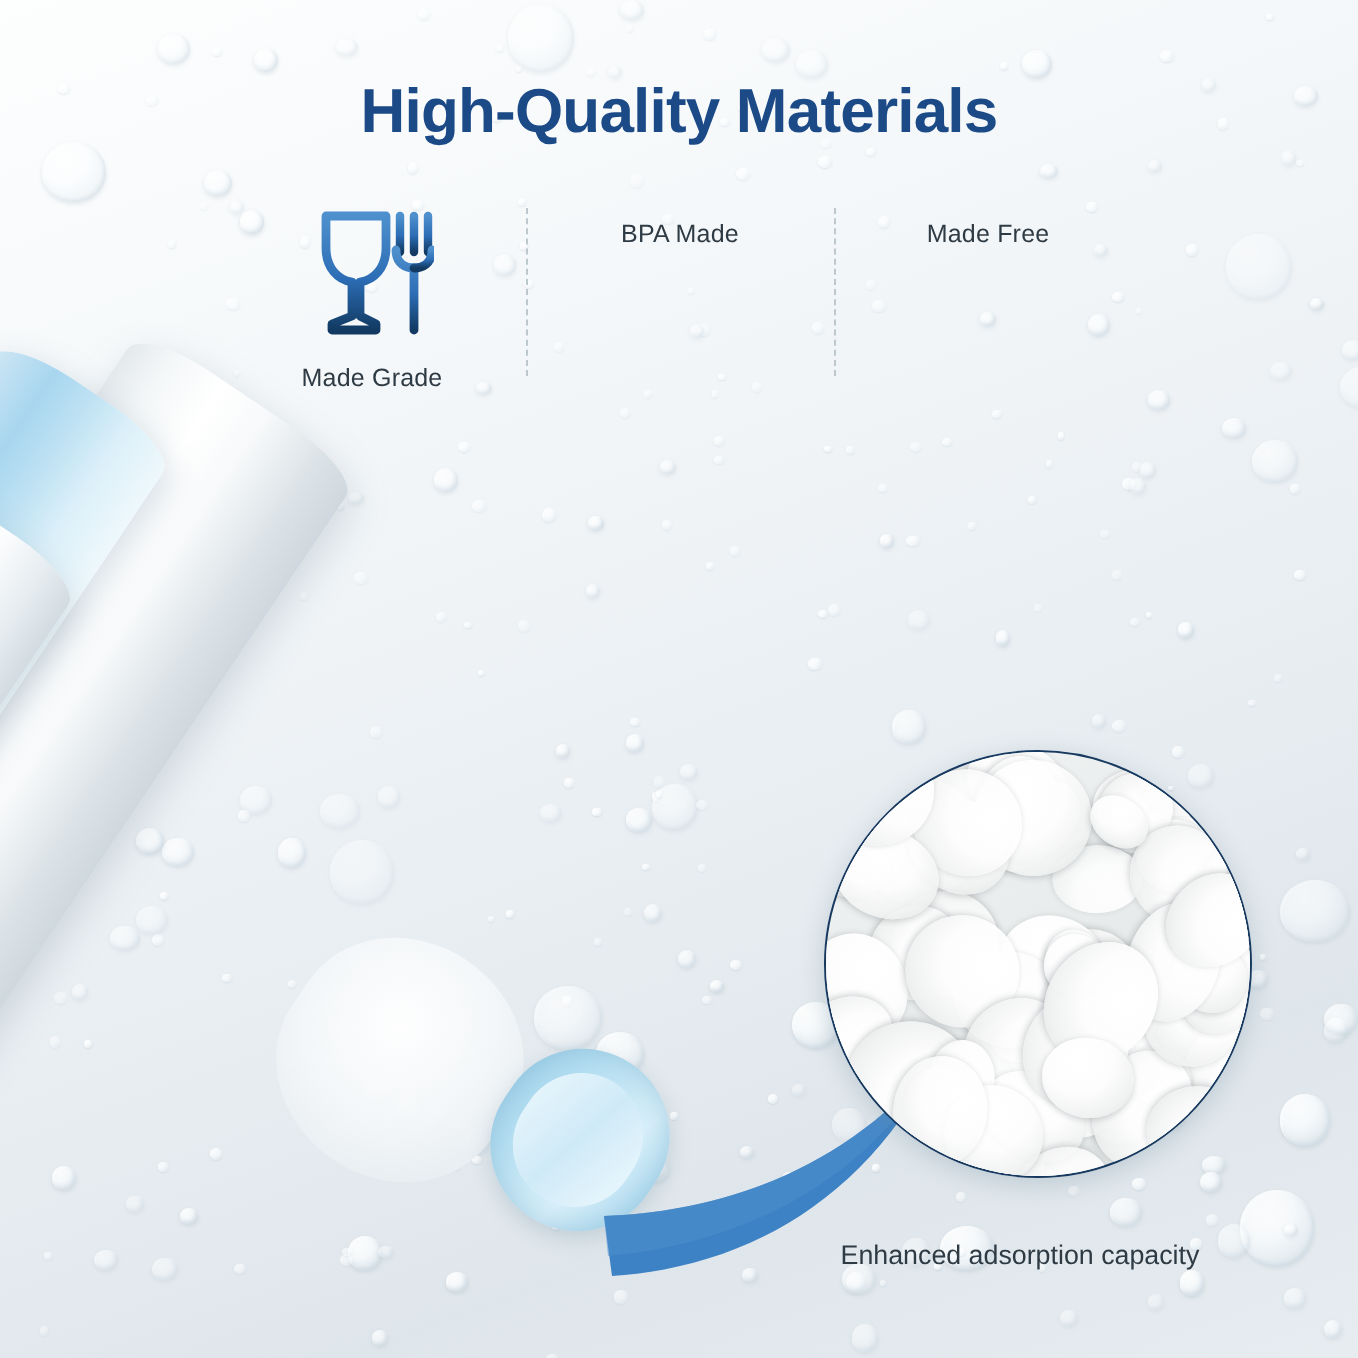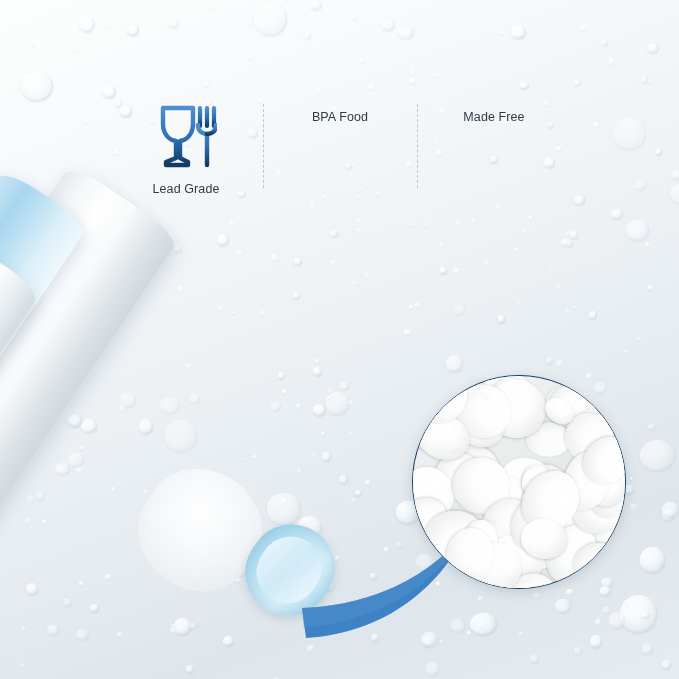--- a/index.html
+++ b/index.html
@@ -528,46 +528,47 @@
   <div class="cartridge" id="cart-white-front"></div>
   <div id="cart-endface"></div>
   <div id="cart-cap"></div>
   <div id="cart-cap-inner"></div>
 
   <svg id="swoosh" viewBox="0 0 230 170">
     <path d="M2 138 C 56 136, 120 118, 168 60 C 132 132, 70 164, 6 168 Z" fill="#3d82c4"></path>
     <path d="M2 138 C 56 136, 120 118, 168 60 C 140 110, 86 150, 4 158 Z" fill="#4f8fcd" opacity="0.55"></path>
   </svg>
 
+  <div id="header-title">High-Quality Materials</div>
 
   <div id="badges">
 
     <div class="badge">
       <div class="badge-icon">
         <svg width="62" height="64" viewBox="0 0 62 64">
           <defs>
             <linearGradient id="gradFG" x1="0" y1="0" x2="0" y2="1">
               <stop offset="0%" stop-color="#4e8fcd"></stop>
               <stop offset="55%" stop-color="#2c6db5"></stop>
               <stop offset="100%" stop-color="#123a62"></stop>
             </linearGradient>
           </defs>
           <path d="M8 4 L8 20 C8 30 14 36 21 37 L21 54 L11 58 L11 61 L33 61 L33 58 L25 54 L25 37 C32 36 38 30 38 20 L38 4 Z" fill="none" stroke="url(#gradFG)" stroke-width="4.4" stroke-linejoin="round" stroke-linecap="round"></path>
           <path d="M45 4 L45 22 M52 4 L52 22 M59 4 L59 22" fill="none" stroke="url(#gradFG)" stroke-width="4.2" stroke-linecap="round"></path>
           <path d="M43 21 C43 28 48 30 52 30 L52 61" fill="none" stroke="url(#gradFG)" stroke-width="4.4" stroke-linecap="round" stroke-linejoin="round"></path>
           <path d="M61 21 C61 28 56 30 52 30" fill="none" stroke="url(#gradFG)" stroke-width="4.4" stroke-linecap="round"></path>
         </svg>
       </div>
-      <div class="badge-label">Lead Grade</div>
+      <div class="badge-label">Made Grade</div>
     </div>
 
     <div class="badge-divider"></div>
 
     <div class="badge">
-      <div class="badge-label">BPA Food</div>
+      <div class="badge-label">BPA Made</div>
     </div>
 
     <div class="badge-divider"></div>
 
     <div class="badge">
       <div class="badge-label">Made Free</div>
     </div>
 
   </div>
 
@@ -641,14 +642,15 @@
       <div class="pellet" style="left:39.4px;top:156.9px;width:40.5px;height:39.9px;transform:rotate(42.7deg);opacity:0.89"></div>
       <div class="pellet" style="left:58.8px;top:167.0px;width:49.8px;height:47.5px;transform:rotate(40.0deg);opacity:0.93"></div>
       <div class="pellet" style="left:173.4px;top:94.6px;width:37.8px;height:34.7px;transform:rotate(29.7deg);opacity:0.93"></div>
       <div class="pellet" style="left:30.1px;top:156.1px;width:54.7px;height:46.7px;transform:rotate(95.6deg);opacity:0.90"></div>
       <div class="pellet" style="left:-3.2px;top:-9.6px;width:56.3px;height:57.9px;transform:rotate(109.2deg);opacity:0.96"></div>
       <div class="pellet" style="left:142.7px;top:82.2px;width:61.3px;height:46.2px;transform:rotate(108.5deg);opacity:0.97"></div>
       <div class="pellet" style="left:169.2px;top:61.9px;width:50.7px;height:44.1px;transform:rotate(140.9deg);opacity:1.00"></div>
       <div class="pellet" style="left:105.8px;top:98.4px;width:62.9px;height:54.1px;transform:rotate(125.0deg);opacity:0.97"></div>
       <div class="pellet" style="left:108.4px;top:143.0px;width:46.4px;height:39.6px;transform:rotate(9.4deg);opacity:0.98"></div>
     </div>
+  <div id="pellet-caption">Enhanced adsorption capacity</div>
 
 </div>
 
 </body></html>

